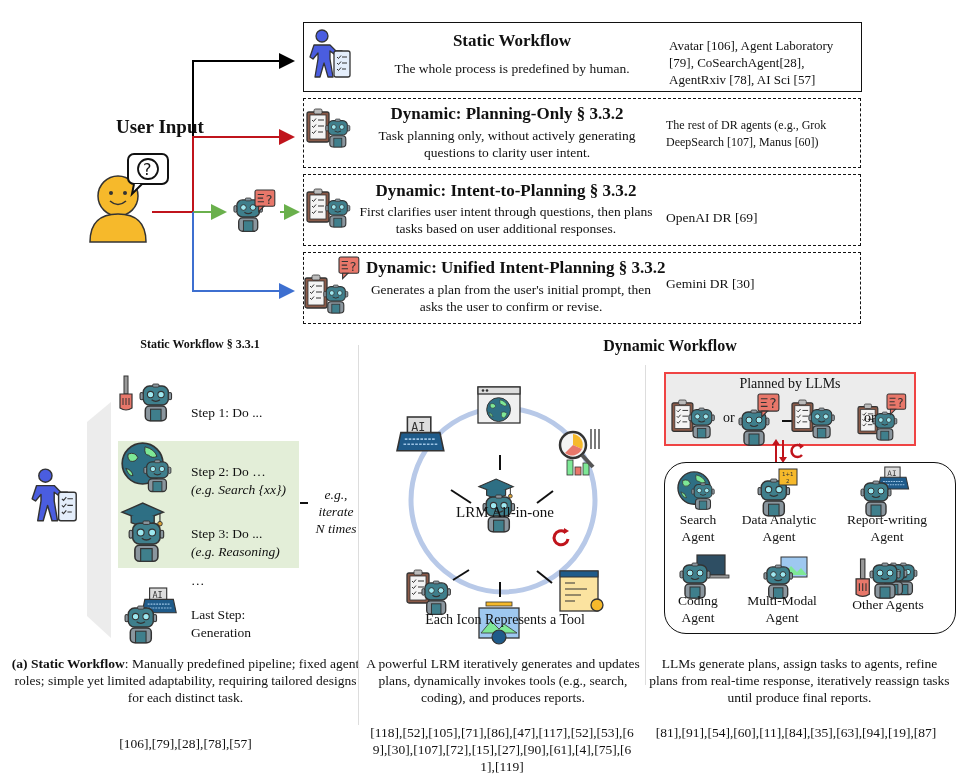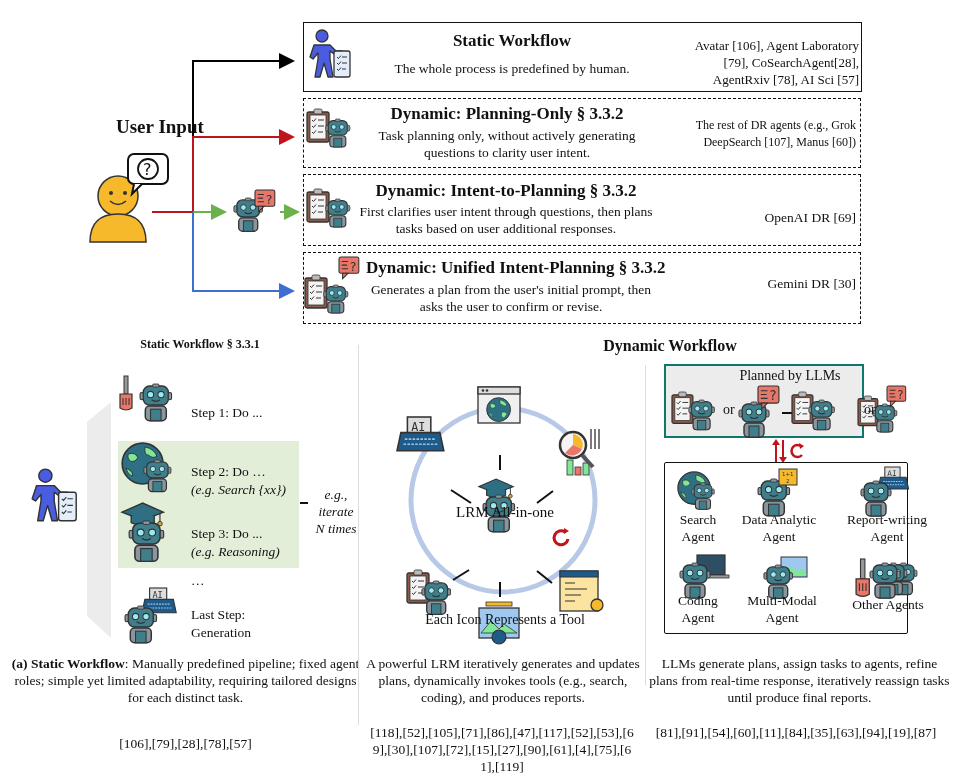--- a/index.html
+++ b/index.html
@@ -7,21 +7,21 @@
   .abs{position:absolute;}
   .c{text-align:center;}
   .b{font-weight:bold;}
   .i{font-style:italic;}
   svg{overflow:visible;}
   .card{position:absolute;box-sizing:border-box;}
   .card.solid{border:1.5px solid #111;}
   .card.dash{border:1.5px dashed #111;}
   .card .ttl{position:absolute;font-weight:bold;font-size:17px;text-align:center;}
   .card .dsc{position:absolute;font-size:13.5px;line-height:17px;text-align:center;}
-  .card .ref{position:absolute;font-size:13px;line-height:17px;text-align:right;}
+  .card .ref{position:absolute;font-size:13px;line-height:17px;text-align:left;}
   .lbl{font-size:13.5px;line-height:17px;}
   .cap{font-size:13.5px;line-height:17px;text-align:center;}
   .sep{position:absolute;width:1px;background:#ddd;}
 </style>
 </head>
 <body>
 
 <svg width="0" height="0" style="position:absolute">
   <defs>
     <g id="robot">
@@ -271,21 +271,21 @@
   </g>
 </svg>
 <div class="abs c" style="left:440px;top:504px;width:130px;font-size:15px;">LRM All-in-one</div>
 <div class="abs c" style="left:395px;top:612px;width:220px;font-size:14px;">Each Icon Represents a Tool</div>
 
 <div class="abs cap" style="left:362px;top:655px;width:282px;">
   <div>A powerful LRM iteratively generates and updates plans, dynamically invokes tools (e.g., search, coding), and produces reports.</div>
 </div>
 <div class="abs cap" style="left:366px;top:724px;width:272px;word-break:break-all;">[118],[52],[105],[71],[86],[47],[117],[52],[53],[69],[30],[107],[72],[15],[27],[90],[61],[4],[75],[61],[119]</div>
 
-<div class="abs" style="left:664px;top:364px;width:200px;height:74px;background:#ececec;border:2px solid #0f766e;box-sizing:border-box;">
+<div class="abs" style="left:664px;top:372px;width:252px;height:74px;background:#ececec;border:2px solid #ef4444;box-sizing:border-box;">
   <div class="abs c" style="left:0;top:2px;width:248px;font-size:14px;">Planned by LLMs</div>
   <svg class="abs" style="left:6px;top:20px" width="240" height="50">
     <g>
         <use href="#clipboard" transform="translate(0,6) scale(0.95)"></use>
         <use href="#robot" transform="translate(16,14) scale(0.85)"></use>
       </g>
     <g>
         <use href="#robot" transform="translate(66,16) scale(1)"></use>
         <use href="#speech" transform="translate(86,0) scale(0.95)"></use>
       </g>
@@ -306,21 +306,21 @@
 
 <svg class="abs" style="left:770px;top:438px" width="40" height="26">
   <path d="M6 24 V4" stroke="#c0141c" stroke-width="2"></path>
     <path d="M2 7 L6 1 L10 7 Z" fill="#c0141c"></path>
   <path d="M13 2 V22" stroke="#c0141c" stroke-width="2"></path>
     <path d="M9 19 L13 25 L17 19 Z" fill="#c0141c"></path>
   <path d="M32 9 a6 6 0 1 0 0 8" stroke="#c0141c" stroke-width="2.5" fill="none"></path>
   <path d="M29 5 l5 3 l-4 3 z" fill="#c0141c"></path>
 </svg>
 
-<div class="abs" style="left:664px;top:462px;width:244px;height:172px;border:1.5px solid #111;border-radius:2px;box-sizing:border-box;">
+<div class="abs" style="left:664px;top:462px;width:292px;height:172px;border:1.5px solid #111;border-radius:22px;box-sizing:border-box;">
   <svg class="abs" style="left:12px;top:8px" width="44" height="42">
       <use href="#globe" transform="scale(0.95)"></use>
       <use href="#robot" transform="translate(14,12) scale(0.75)"></use>
     </svg>
   <svg class="abs" style="left:92px;top:6px" width="50" height="46">
       <use href="#robot" transform="translate(0,10) scale(1.05)"></use>
       <rect x="22" y="0" width="18" height="16" fill="#f6b92b" stroke="#333" stroke-width="1"></rect>
       <text x="25" y="7" font-size="5.5" font-family="DejaVu Sans, sans-serif" fill="#333">1+1</text>
       <text x="29" y="14" font-size="5.5" font-family="DejaVu Sans, sans-serif" fill="#333">2</text>
     </svg>

